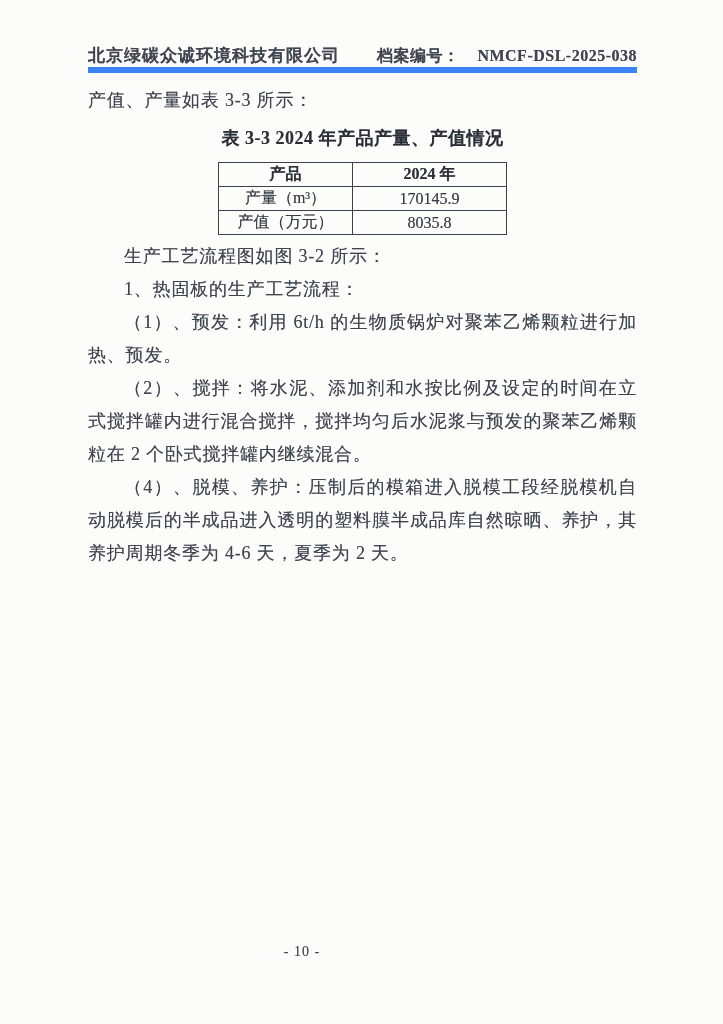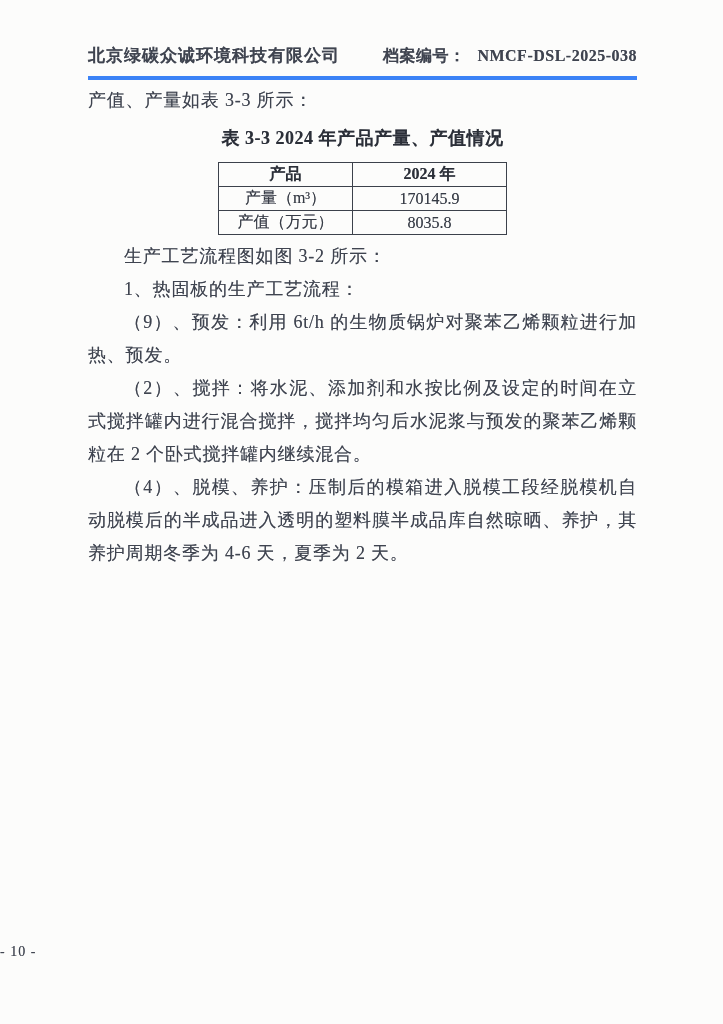--- a/index.html
+++ b/index.html
@@ -15,27 +15,26 @@
     overflow:hidden;
     color:#3f4450;
   }
   
   .page *{text-shadow:0 0 0.4px rgba(63,68,80,0.55);}
 
   .header{
     position:absolute;
     left:88px; width:549px; top:44px;
     display:flex; justify-content:space-between; align-items:flex-end;
-    padding-bottom:9px;
-    border-bottom:4px solid #3b82f6;
+    border-bottom:6px solid #3b82f6;
     font-weight:bold;
   }
   .company{font-size:17px; letter-spacing:1px;}
   .archive{font-size:16px; letter-spacing:0.5px; white-space:nowrap;}
-  .archive .num{margin-left:12px; font-family:"Liberation Serif","DejaVu Serif",serif;}
+  .archive .num{margin-left:18px; font-family:"Liberation Serif","DejaVu Serif",serif;}
 
   .content{
     position:absolute;
     left:88px; width:549px; top:84px;
   }
   .intro{
     margin:0; font-size:18px; line-height:33px; letter-spacing:0.8px;
   }
   .caption{
     margin:8px 0 0 0;
@@ -70,21 +69,21 @@
     line-height:33px;
     letter-spacing:0.8px;
     text-align:justify;
     text-justify:inter-character;
   }
   .paras p.ind{text-indent:2em;}
 
   .footer{
     position:absolute;
     left:0; width:604px; top:944px;
-    text-align:left;
+    text-align:center;
     font-size:14px;
     letter-spacing:1px;
     color:#3f4450;
   }
 </style>
 </head>
 <body>
 
 <div class="page">
 
@@ -118,21 +117,21 @@
       <tr>
         <td>产值（万元）</td>
         <td>8035.8</td>
       </tr>
     </tbody>
       </table>
 
     <div class="paras">
       <p class="ind">生产工艺流程图如图 3-2 所示：</p>
       <p class="ind">1、热固板的生产工艺流程：</p>
-      <p class="ind">（9）、预发：利用 6t/h 的生物质锅炉对聚苯乙烯颗粒进行加热、预发。</p>
+      <p class="ind">（1）、预发：利用 6t/h 的生物质锅炉对聚苯乙烯颗粒进行加热、预发。</p>
       <p class="ind">（2）、搅拌：将水泥、添加剂和水按比例及设定的时间在立式搅拌罐内进行混合搅拌，搅拌均匀后水泥浆与预发的聚苯乙烯颗粒在 2 个卧式搅拌罐内继续混合。</p>
       <p class="ind">（4）、脱模、养护：压制后的模箱进入脱模工段经脱模机自动脱模后的半成品进入透明的塑料膜半成品库自然晾晒、养护，其养护周期冬季为 4-6 天，夏季为 2 天。</p>
     </div>
 
   </div>
 
   <div class="footer">- 10 -</div>
 
 </div>
 

